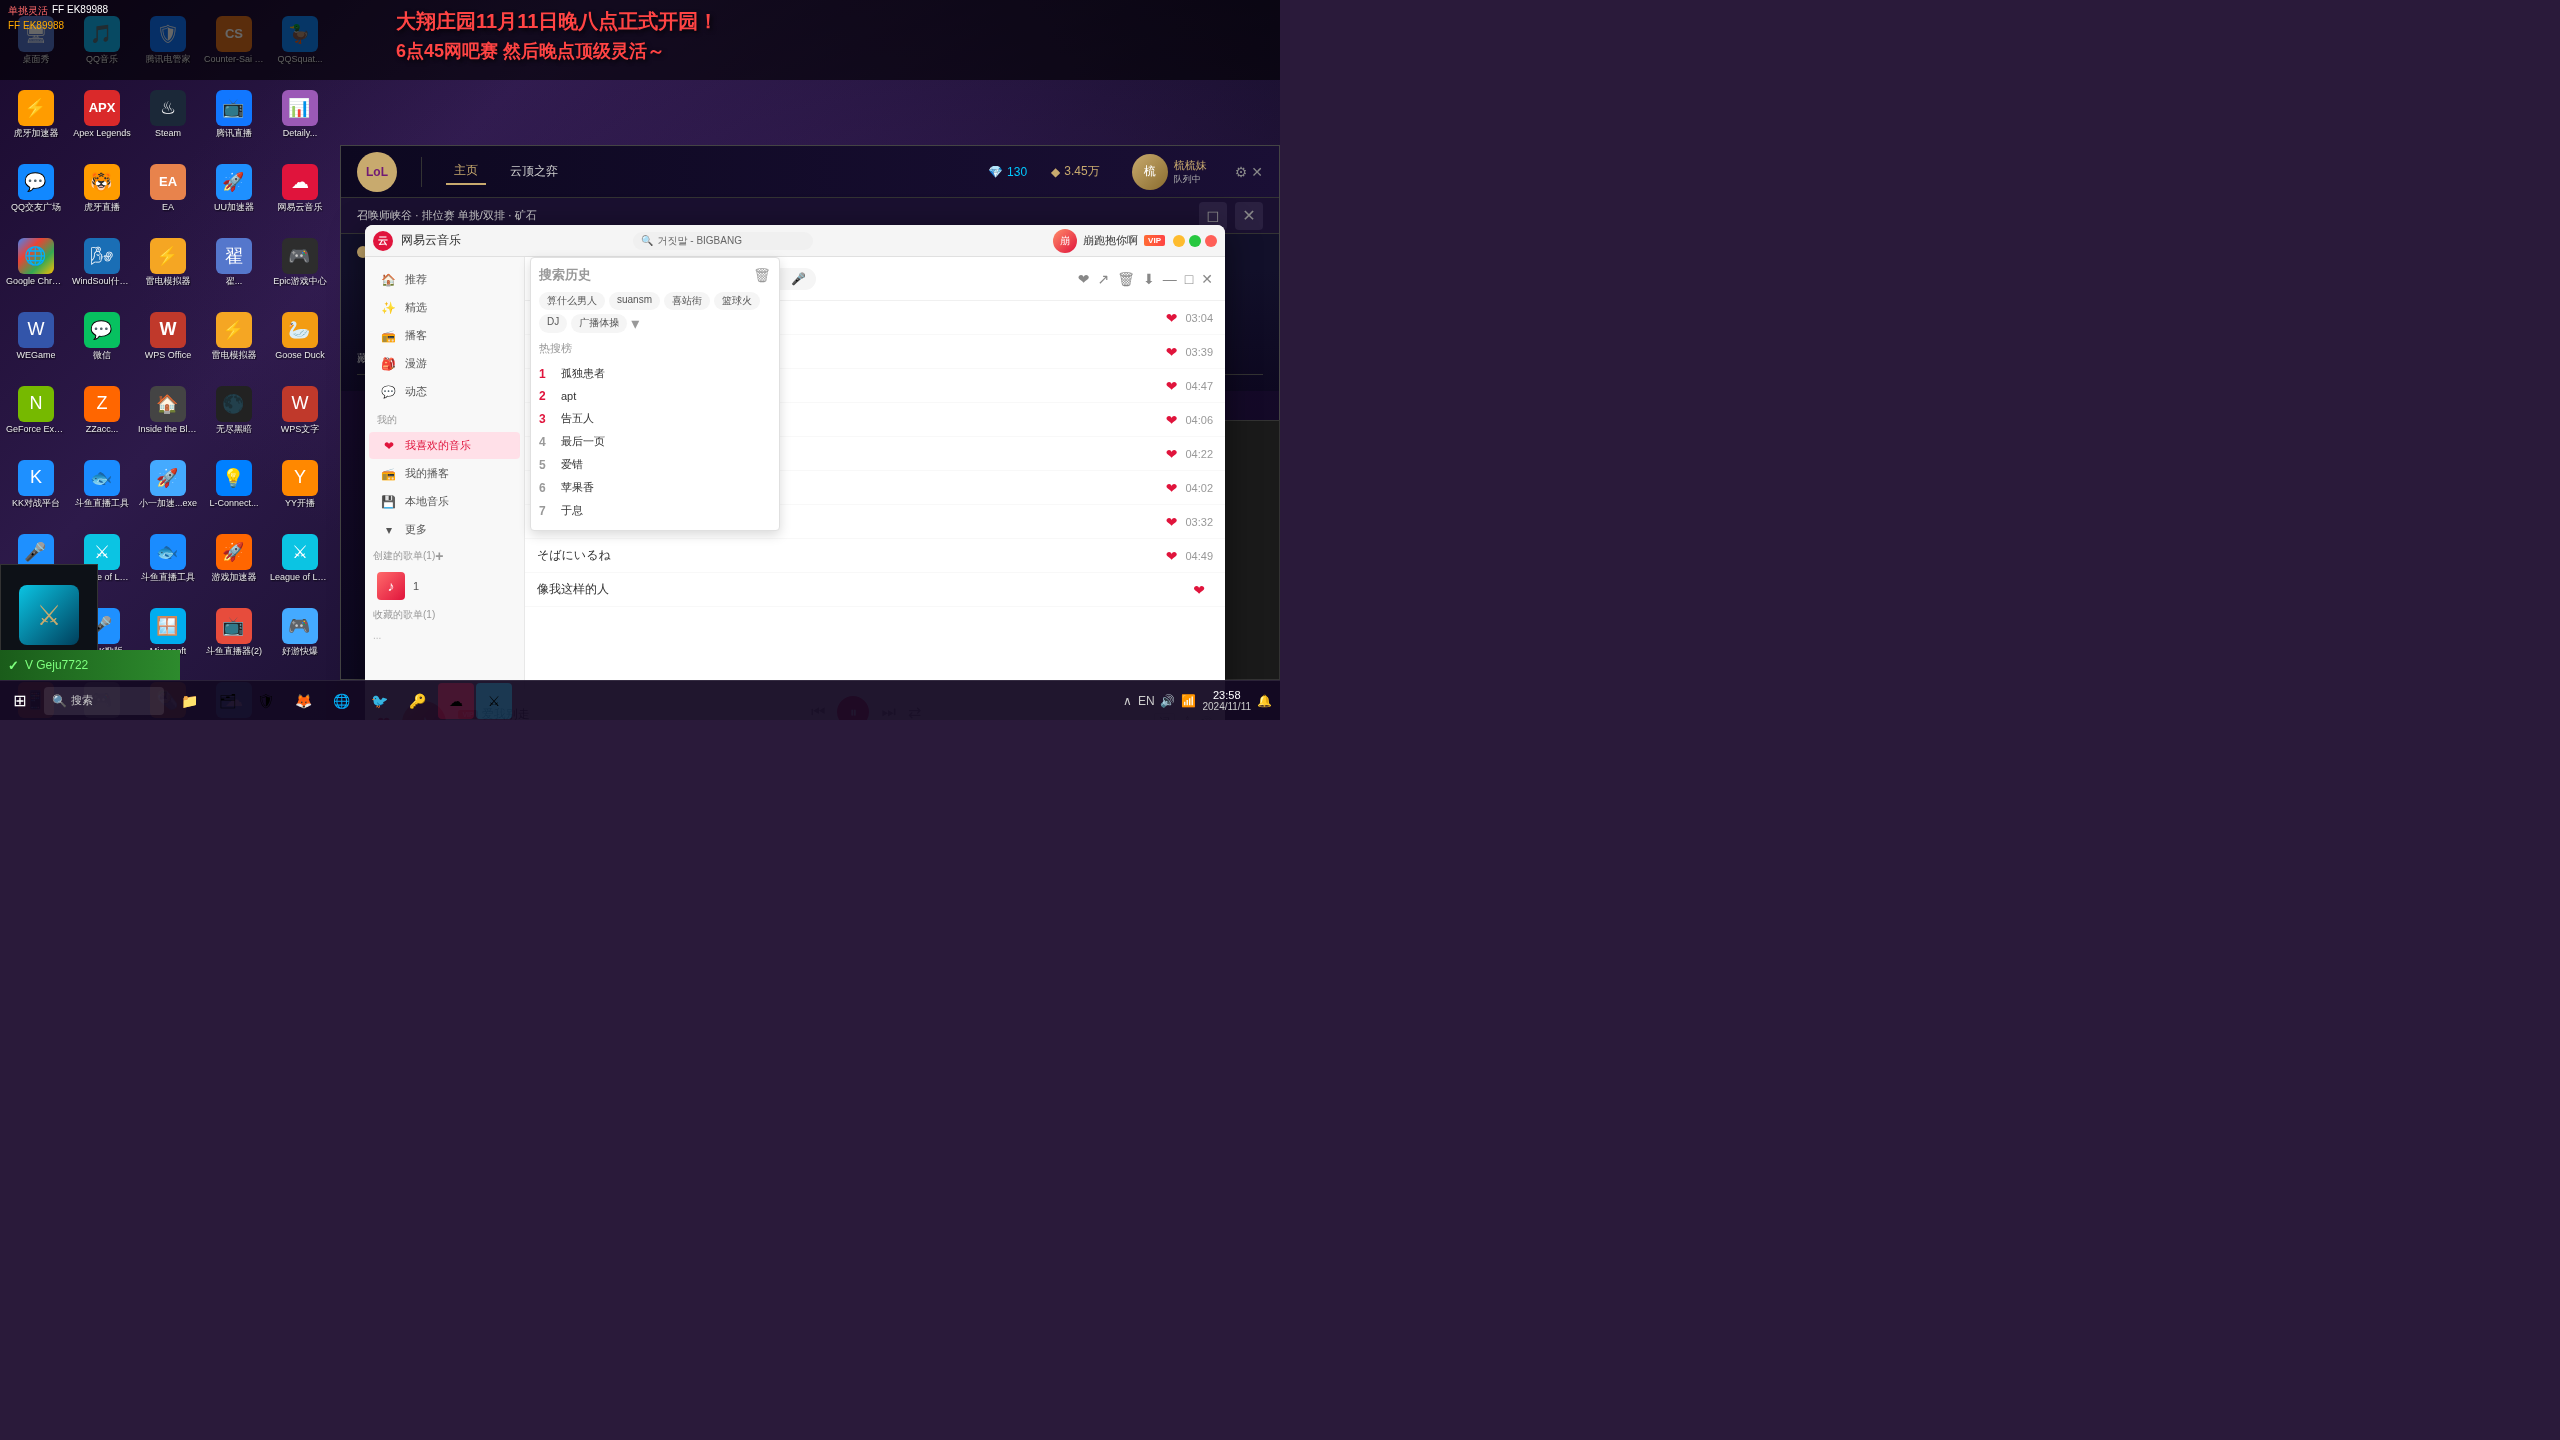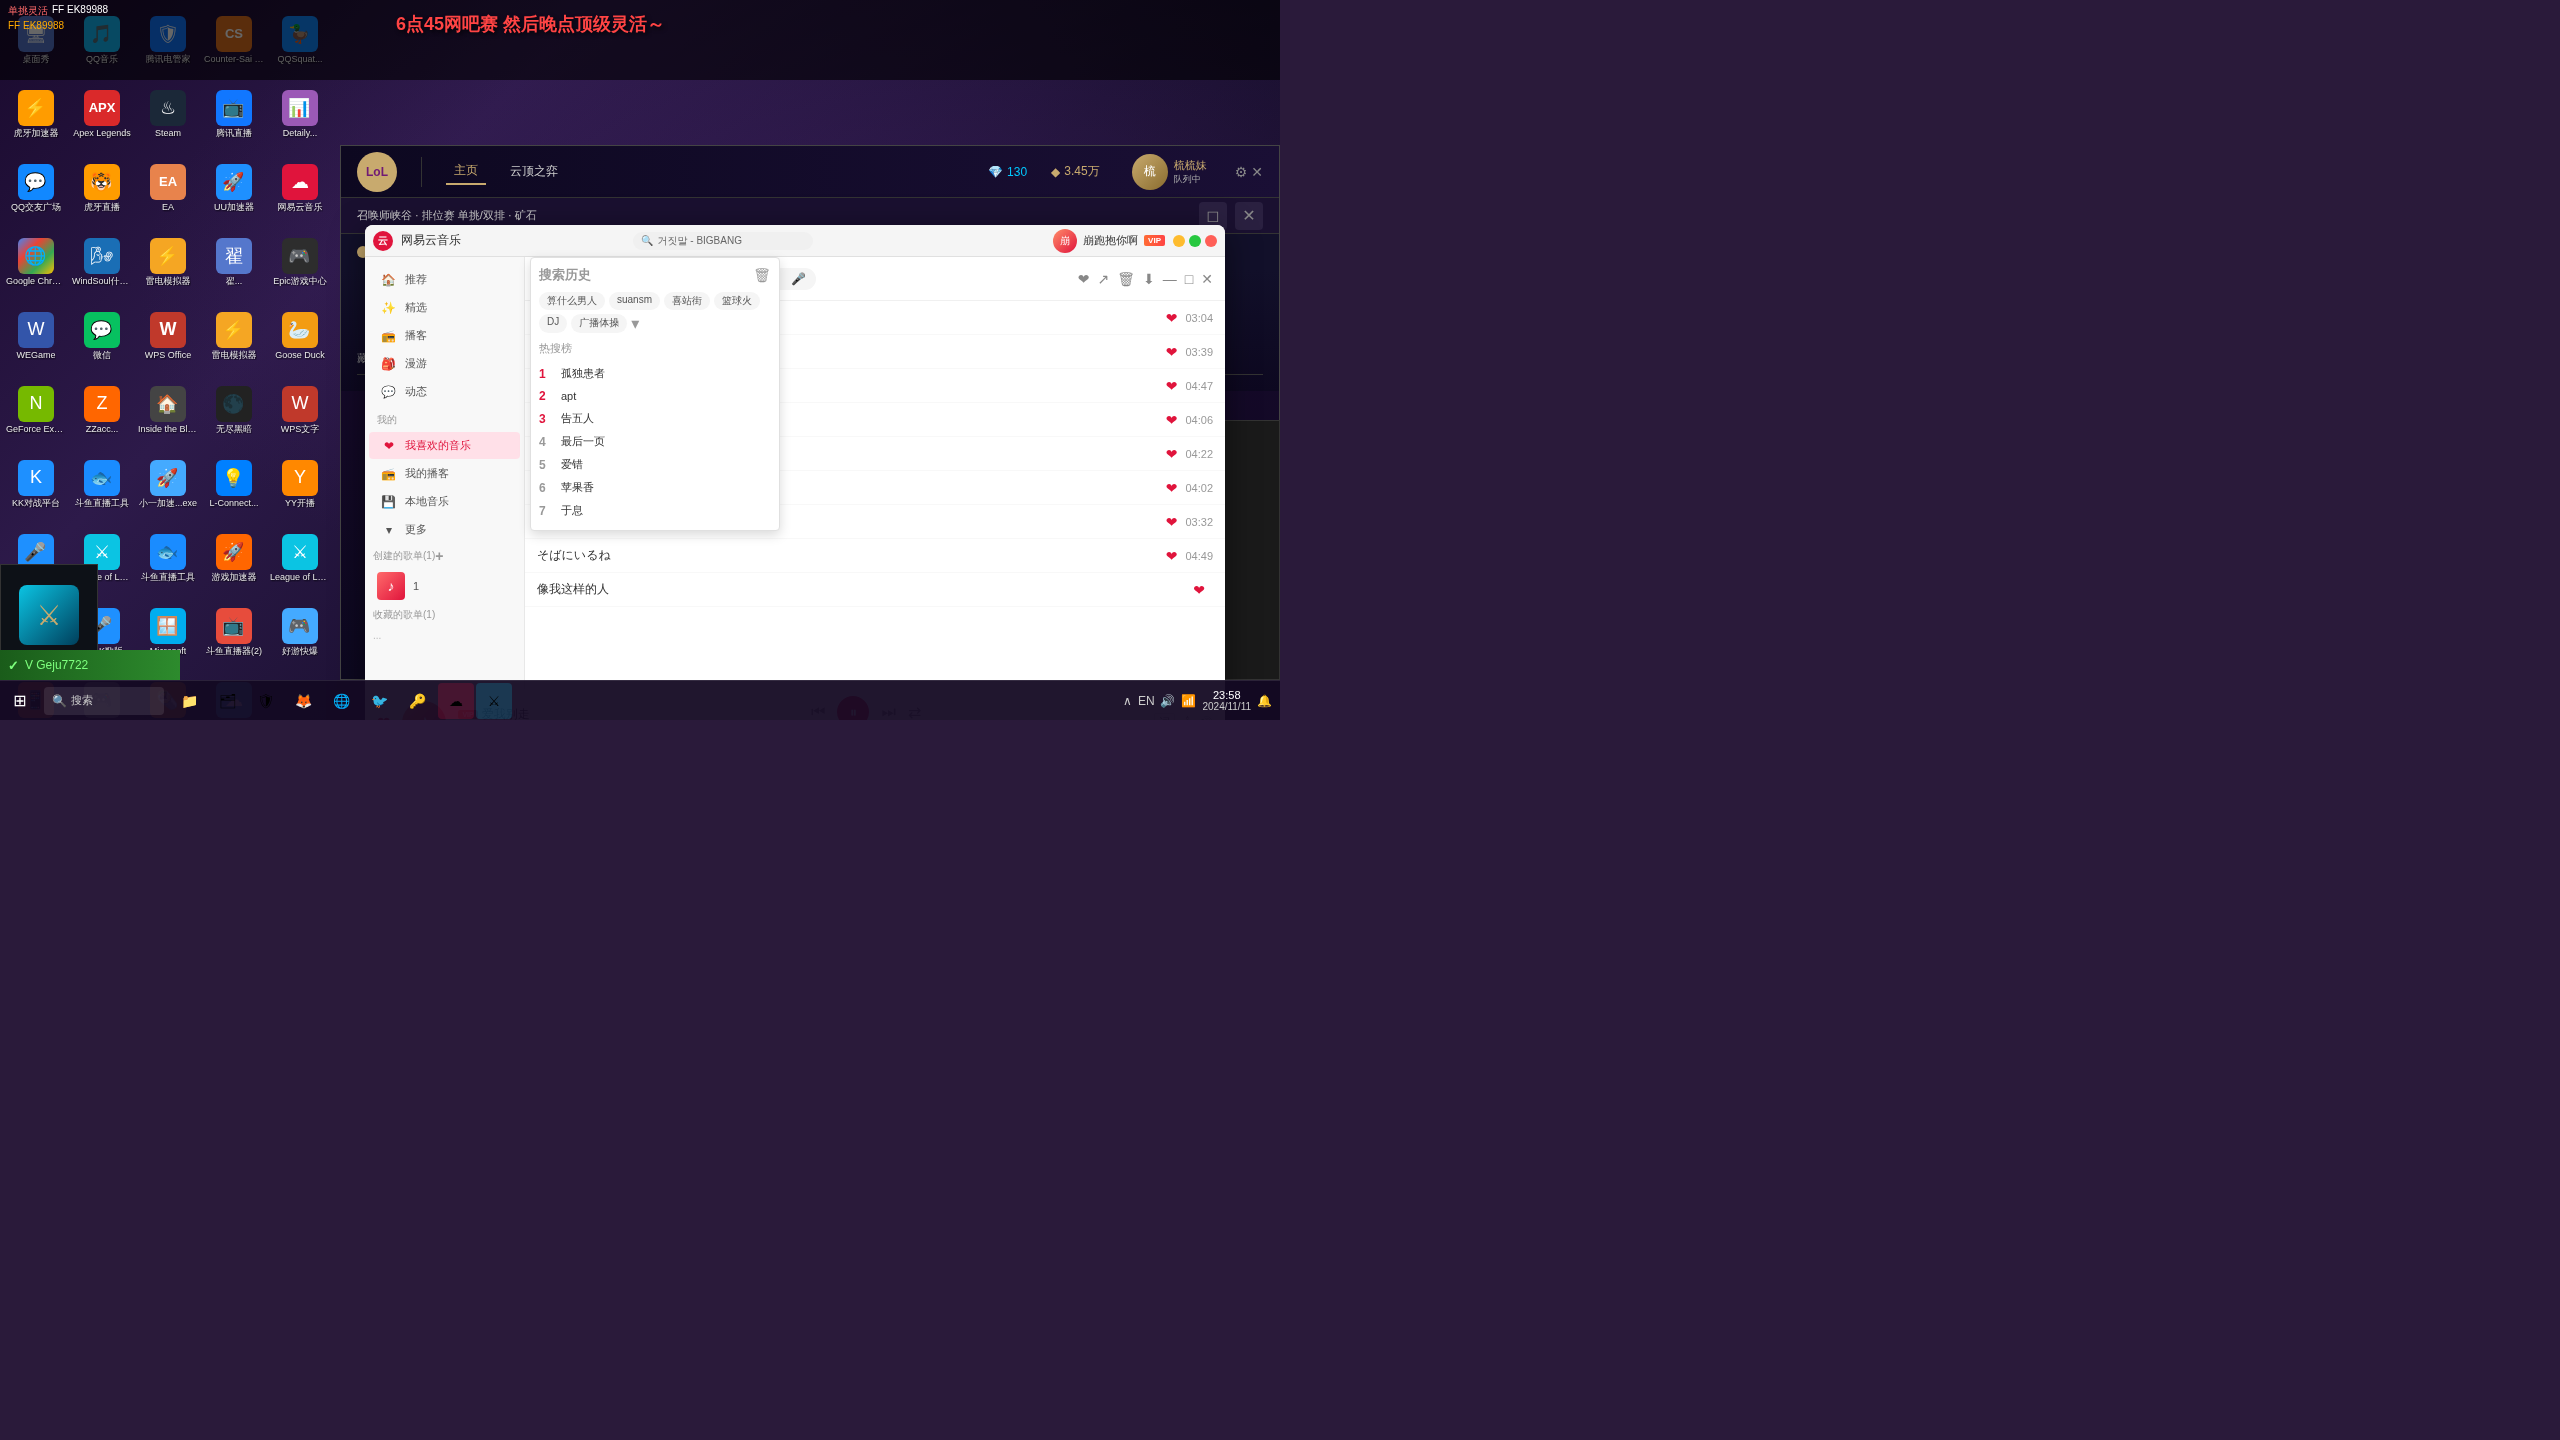--- a/index.html
+++ b/index.html
@@ -599,20 +599,21 @@
       <span class="user">单挑灵活</span>
       <span class="text">FF EK89988</span>
     </div>
     <div class="chat-msg">
       <span style="color:#ffaa00;font-size:10px">FF EK89988</span>
     </div>
   </div>
 </div>
 
 <div class="announcement">
+  <div>大翔庄园11月11日晚八点正式开园！</div>
   <div style="font-size:18px;margin-top:4px">6点45网吧赛  然后晚点顶级灵活～</div>
 </div>
 
 <div class="desktop-icons">
 
   <div class="desktop-icon">
     <div class="icon-img" style="background:#5577cc;font-size:18px">🖥</div>
     <span class="icon-label">桌面秀</span>
   </div>
   <div class="desktop-icon">

